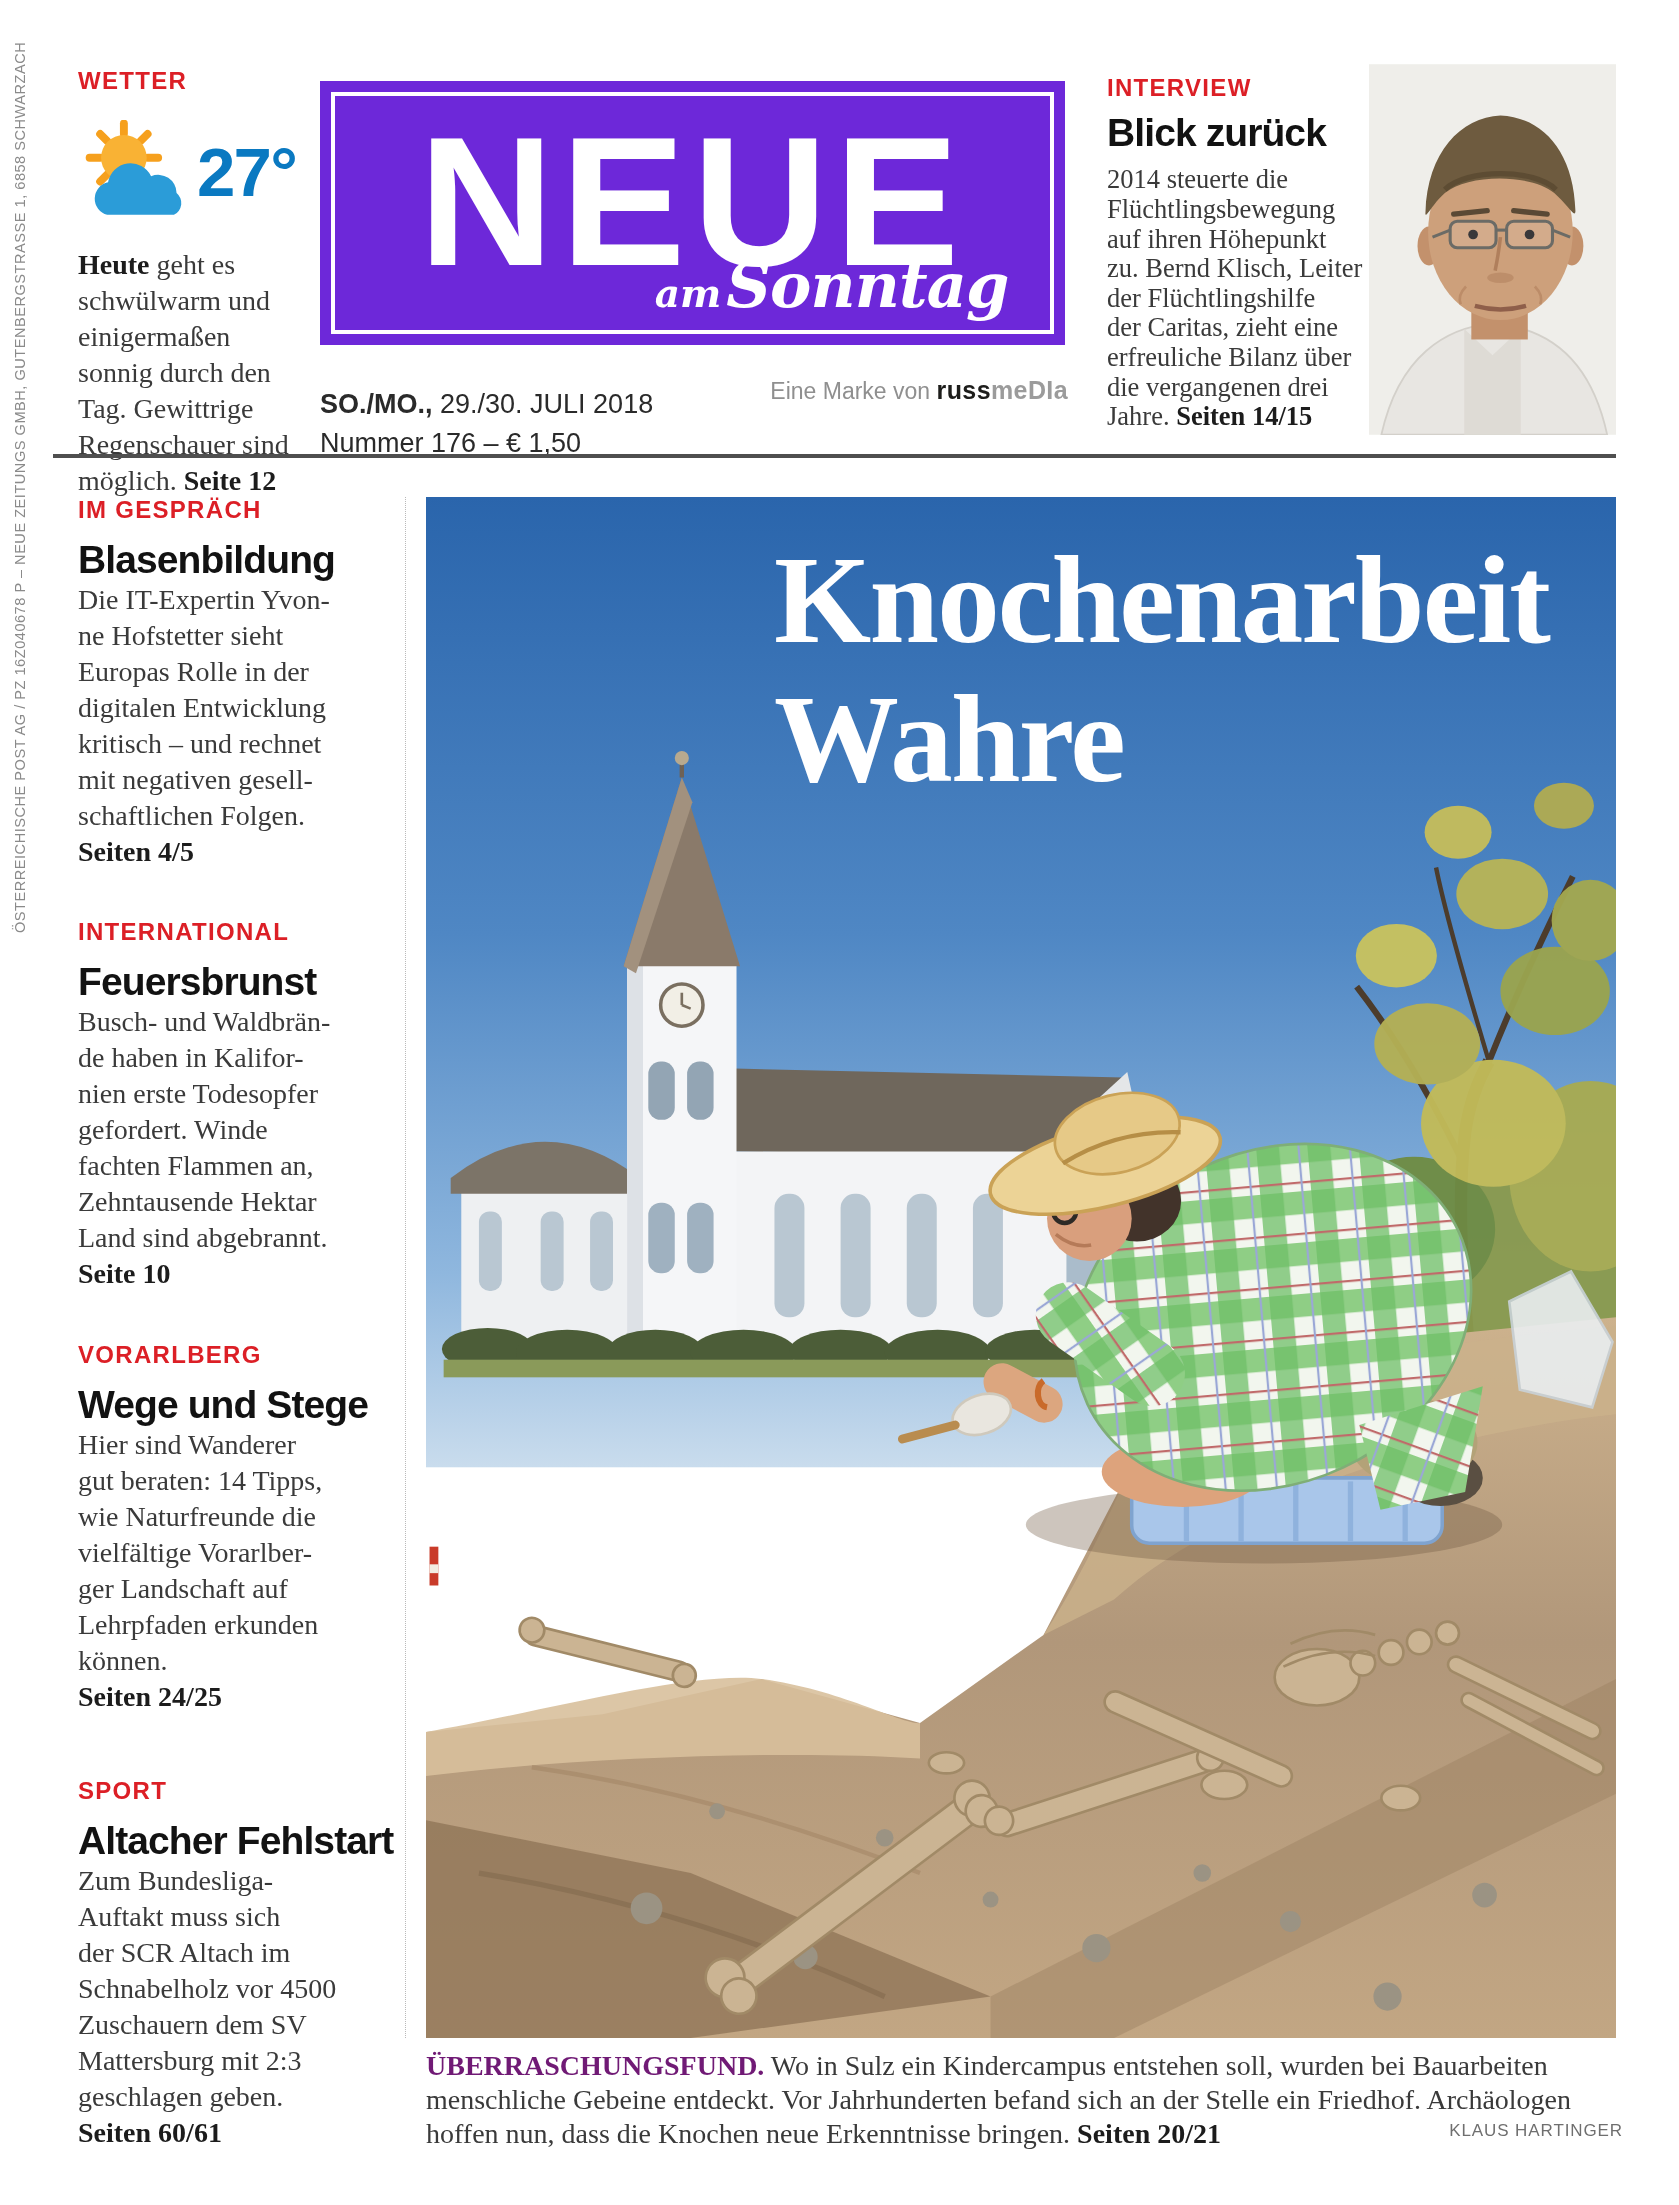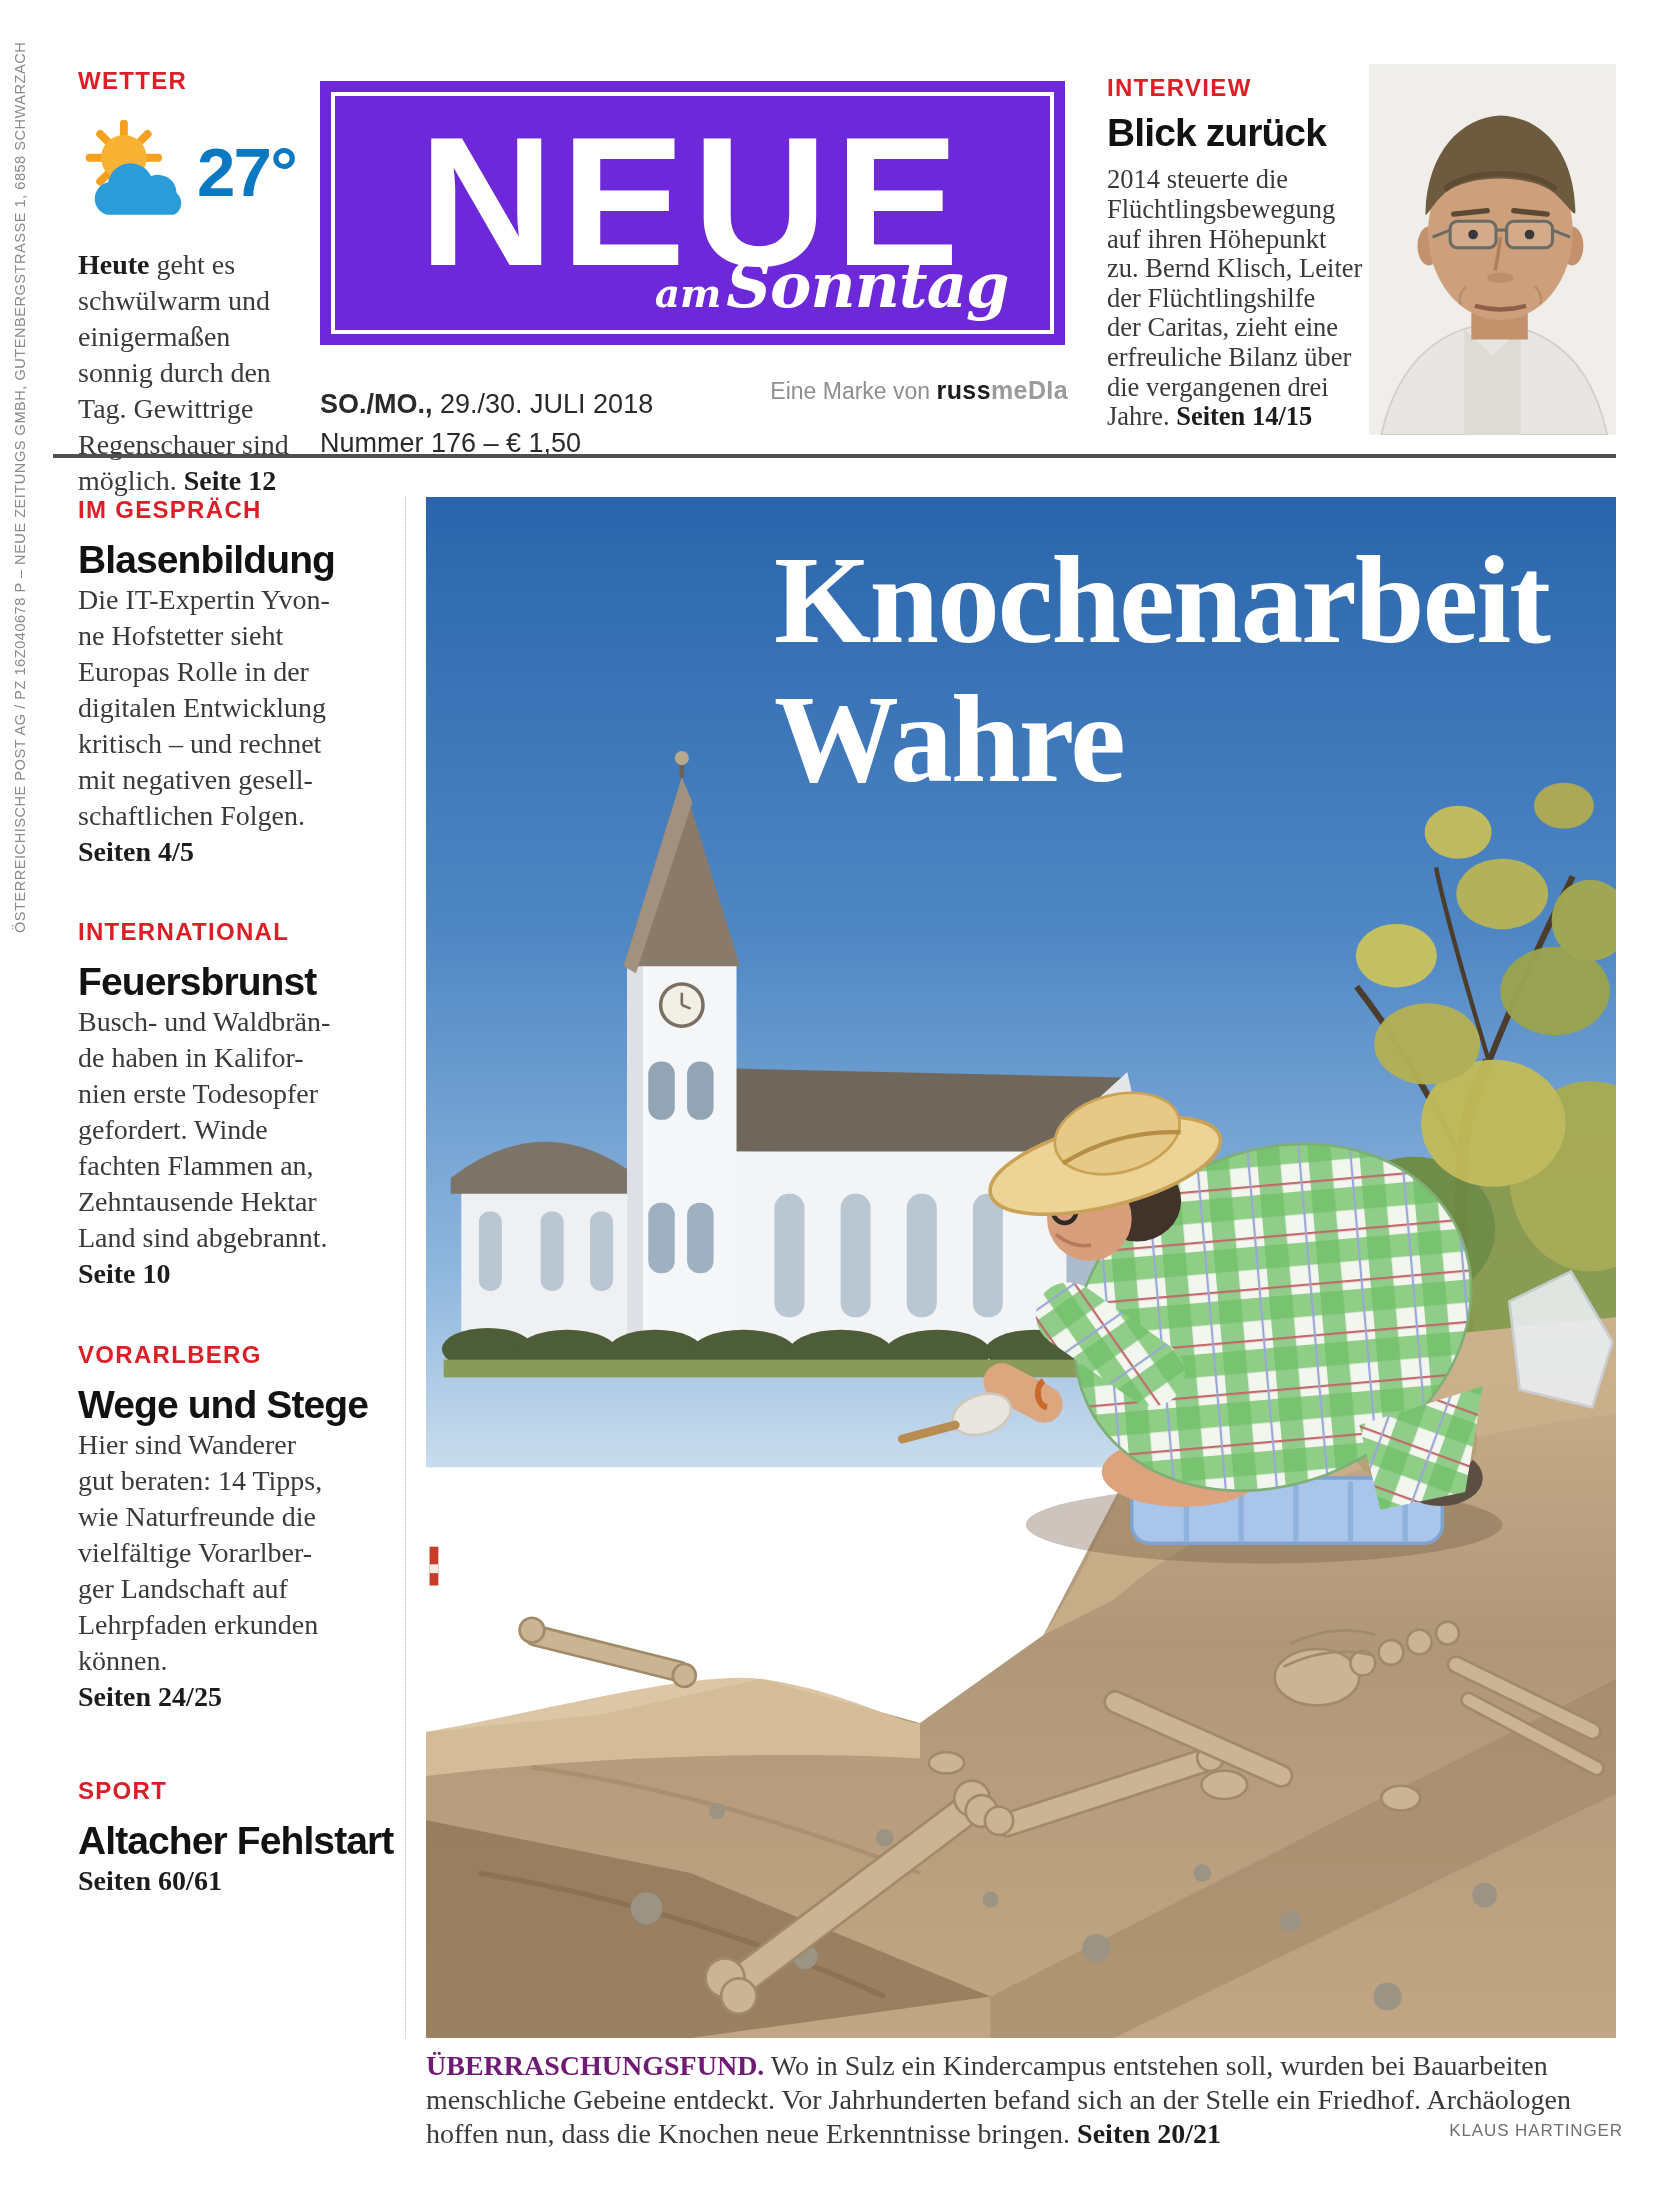--- a/index.html
+++ b/index.html
@@ -213,20 +213,29 @@
         <div class="bline">ger Landschaft auf</div>
         <div class="bline">Lehrpfaden erkunden</div>
         <div class="bline">können.</div>
       </div>
     <div class="pageref">Seiten 24/25</div>
   </div>
 
   <div class="abs side-sec" style="top:1777px;">
     <div class="kicker">SPORT</div>
     <div class="headline">Altacher Fehlstart</div>
+    <div class="serifbody">
+        <div class="bline">Zum Bundesliga-</div>
+        <div class="bline">Auftakt muss sich</div>
+        <div class="bline">der SCR Altach im</div>
+        <div class="bline">Schnabelholz vor 4500</div>
+        <div class="bline">Zuschauern dem SV</div>
+        <div class="bline">Mattersburg mit 2:3</div>
+        <div class="bline">geschlagen geben.</div>
+      </div>
     <div class="pageref">Seiten 60/61</div>
   </div>
 
   <div id="divider" class="abs"></div>
 
   <div id="photo" class="abs">
     <svg width="1190" height="1541" viewBox="0 0 1349 1747" preserveAspectRatio="none">
       <defs>
         <linearGradient id="sky" x1="0" y1="0" x2="0" y2="1">
           <stop offset="0" stop-color="#2a65ac"></stop>

